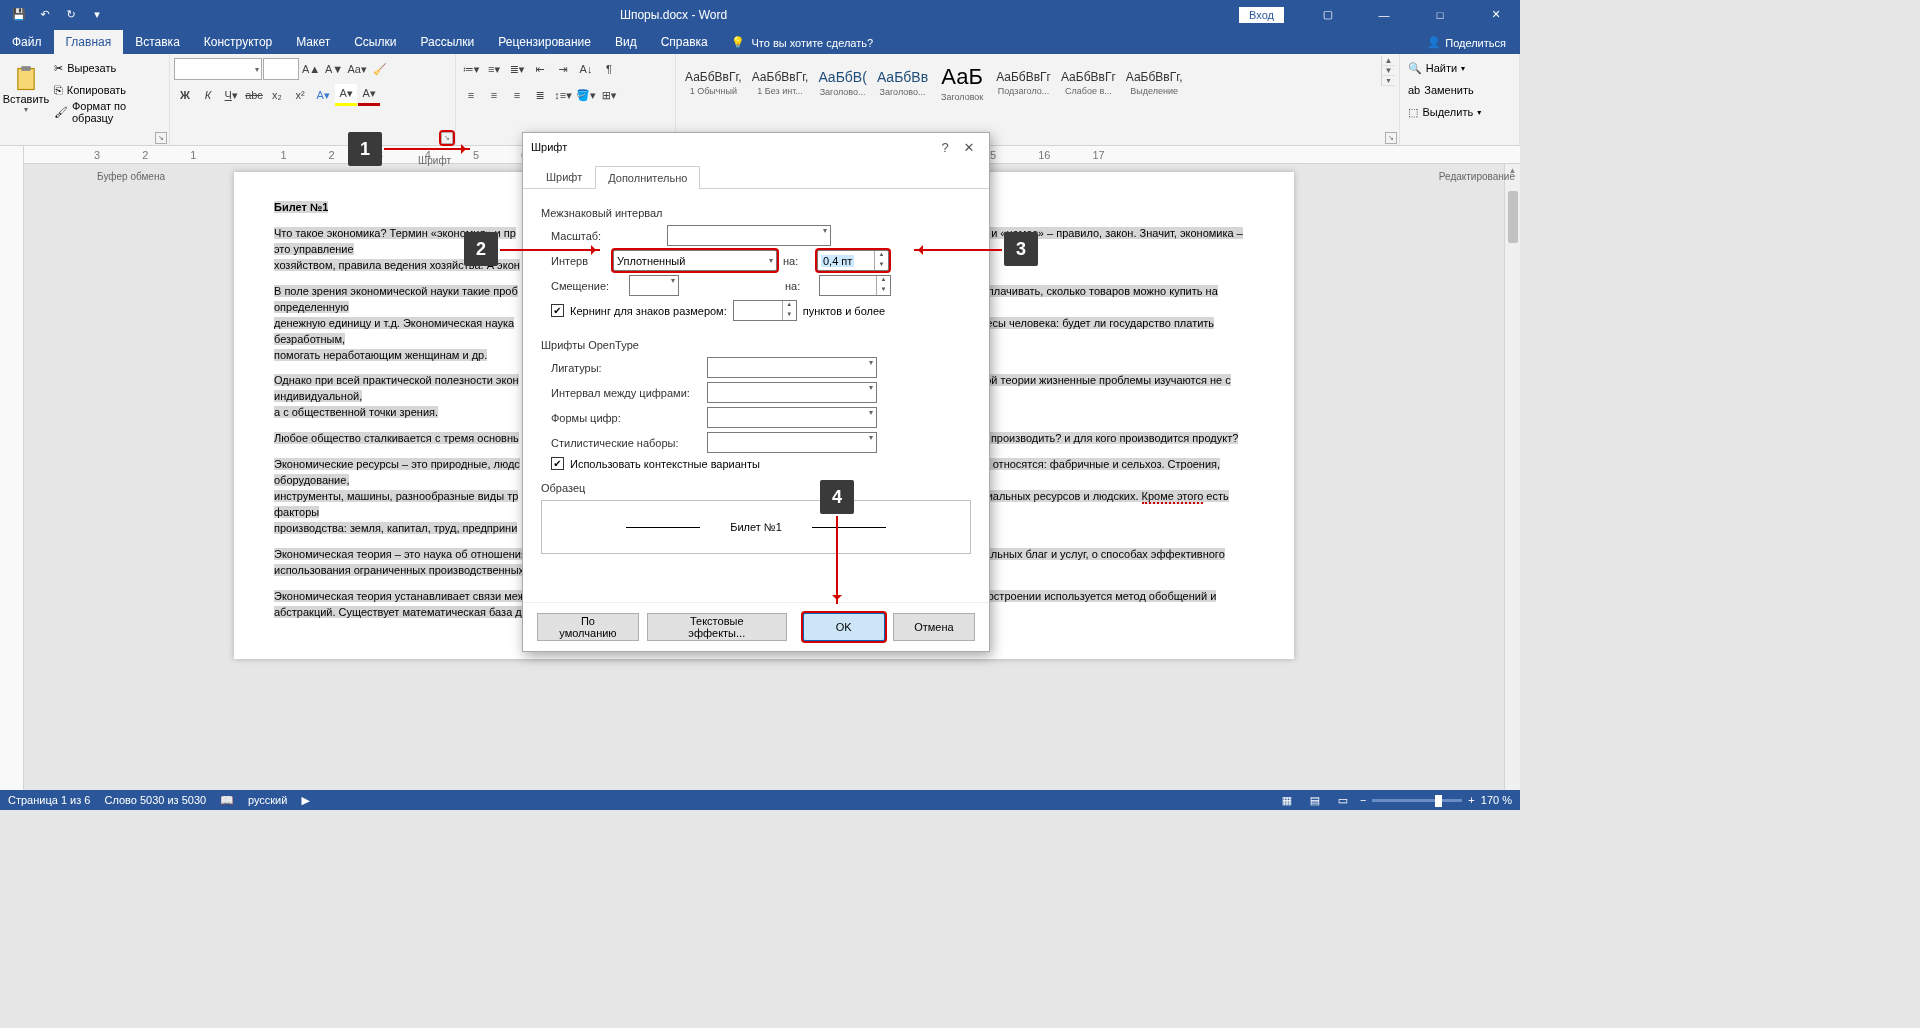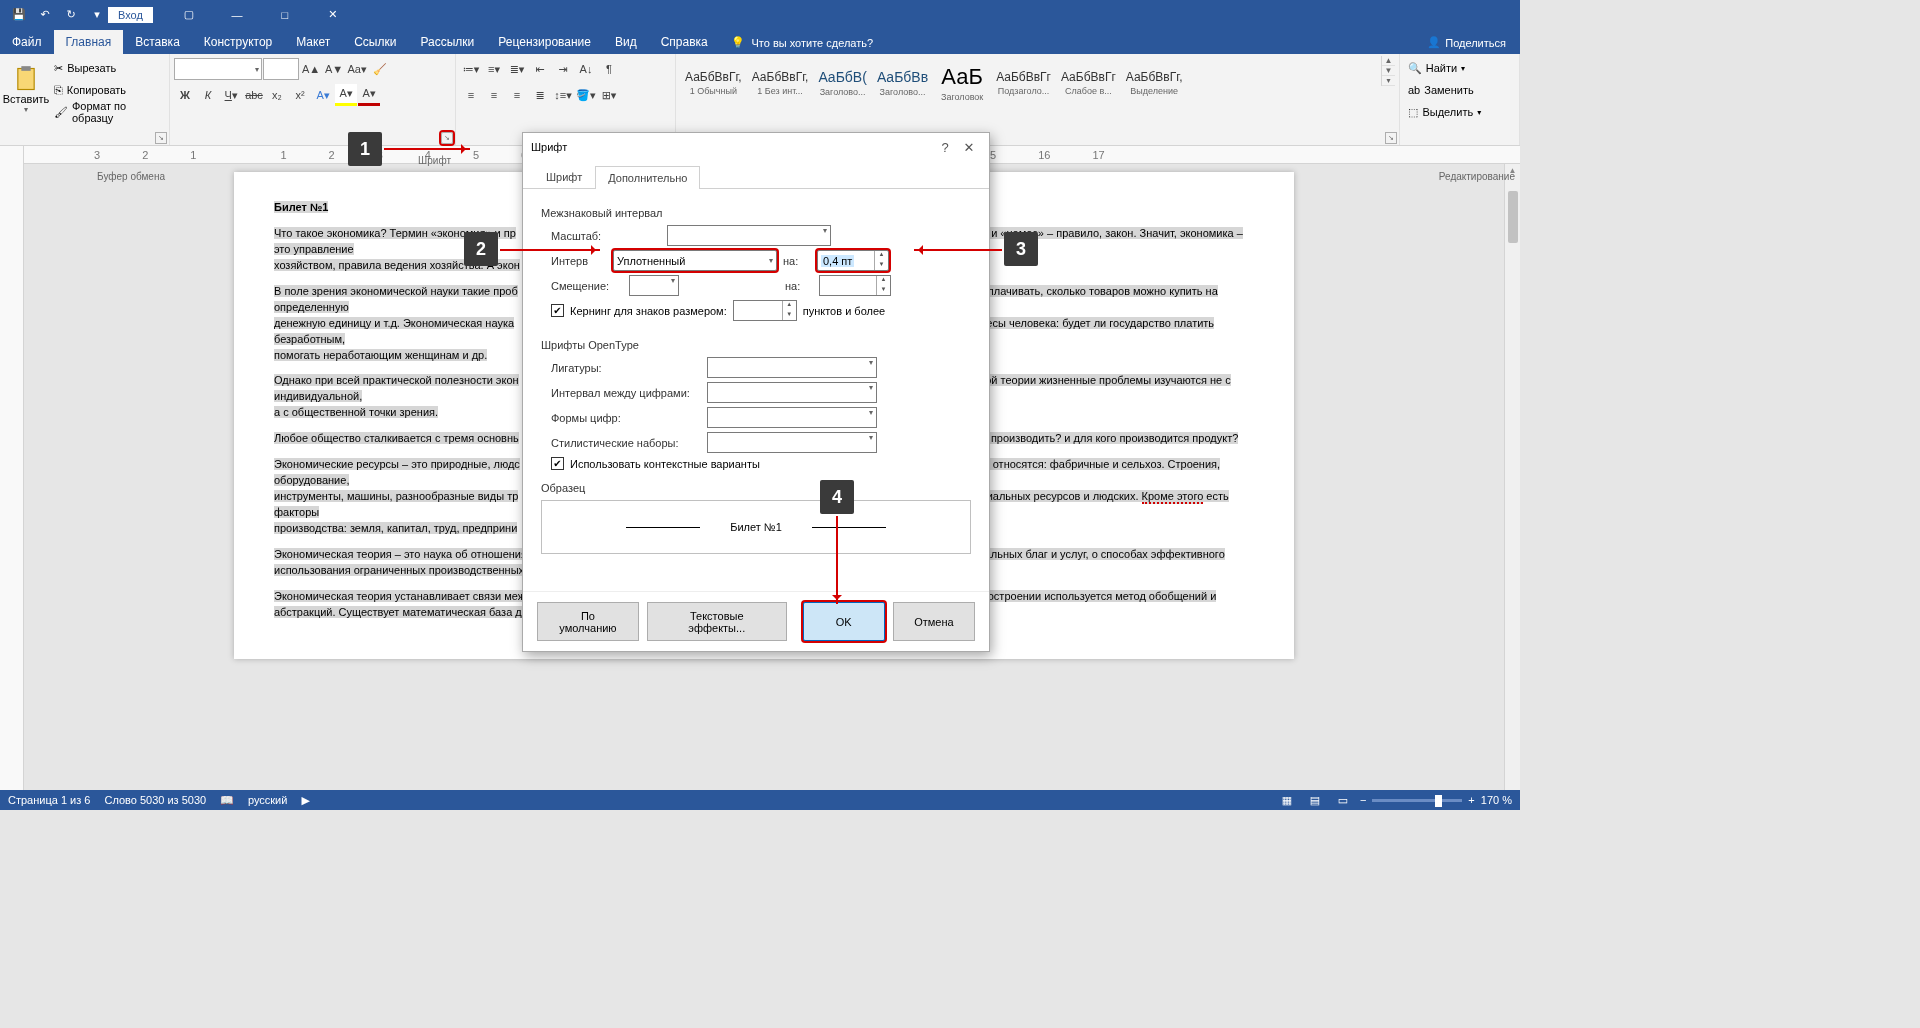--- a/index.html
+++ b/index.html
@@ -3,21 +3,21 @@
 <meta charset="utf-8">
 <style>
 * { margin: 0; padding: 0; box-sizing: border-box; font-family: "Segoe UI", Tahoma, sans-serif; font-size: 11px; }
 body { background: #e6e6e6; width: 1520px; height: 810px; overflow: hidden; position: relative; }
 
 
 .title-bar { height: 29px; background: #2b579a; color: #fff; display: flex; align-items: center; padding: 0 4px; }
 .qat { display: flex; gap: 4px; padding-left: 4px; }
 .qat-btn { width: 22px; height: 22px; display: flex; align-items: center; justify-content: center; color: #fff; cursor: pointer; }
 .title-text { flex: 1; text-align: center; font-size: 12px; }
-.window-controls { display: flex; align-items: center; gap: 8px; }
+.window-controls { display: flex; align-items: center; gap: 16px; }
 .login-btn { background: #fff; color: #2b579a; padding: 2px 10px; font-size: 11px; margin-right: 8px; cursor: pointer; }
 .wc-btn { width: 40px; height: 29px; display: flex; align-items: center; justify-content: center; cursor: pointer; }
 
 
 .tab-bar { height: 25px; background: #2b579a; display: flex; align-items: flex-end; padding-left: 0; }
 .tab { padding: 5px 12px; color: #fff; font-size: 12px; cursor: pointer; }
 .tab.active { background: #f3f3f3; color: #2b579a; }
 .tell-me { display: flex; align-items: center; gap: 6px; color: #fff; padding: 5px 12px; cursor: pointer; }
 .share-btn { margin-left: auto; color: #fff; padding: 5px 14px; display: flex; align-items: center; gap: 4px; cursor: pointer; }
 
@@ -72,21 +72,21 @@
 .field-label2 { width: 28px; text-align: left; font-size: 11px; color: #333; }
 .dlg-combo { height: 21px; border: 1px solid #7a7a7a; background: #fff; padding: 0 3px; font-size: 11px; }
 .dlg-spinner { width: 72px; height: 21px; border: 1px solid #7a7a7a; display: flex; align-items: center; padding: 0 3px; font-size: 11px; position: relative; background: #fff; }
 .spinner-arrows { position: absolute; right: 0; top: 0; bottom: 0; width: 14px; border-left: 1px solid #aaa; display: flex; flex-direction: column; }
 .spinner-arrows div { flex: 1; font-size: 6px; text-align: center; color: #555; cursor: pointer; }
 .chk-row { display: flex; align-items: center; gap: 6px; font-size: 11px; margin: 4px 0; }
 .chk { width: 13px; height: 13px; border: 1px solid #333; display: flex; align-items: center; justify-content: center; font-size: 10px; }
 .preview-box { border: 1px solid #c0c0c0; height: 54px; margin-top: 6px; display: flex; align-items: center; justify-content: center; font-family: "Times New Roman", serif; font-size: 13px; gap: 30px; }
 .preview-box .line { width: 74px; border-bottom: 1px solid #000; }
 .dialog-buttons { display: flex; padding: 10px 14px; gap: 8px; border-top: 1px solid #eee; }
-.dlg-btn { height: 39px; padding: 0 14px; border: 1px solid #adadad; background: #e1e1e1; cursor: pointer; font-size: 11px; }
+.dlg-btn { height: 28px; padding: 0 14px; border: 1px solid #adadad; background: #e1e1e1; cursor: pointer; font-size: 11px; }
 .dlg-btn.primary { border: 1px solid #0067c0; background: #cde6f7; }
 
 
 .annot-box { position: absolute; width: 34px; height: 34px; background: #3a3a3a; color: #fff; font-size: 18px; font-weight: 600; display: flex; align-items: center; justify-content: center; z-index: 200; border-radius: 2px; }
 .annot-arrow { position: absolute; height: 2px; background: #d40000; z-index: 180; }
 .annot-arrow::after { content: ''; position: absolute; right: -1px; top: -4px; border: 5px solid transparent; border-left-color: #d40000; }
 .annot-arrow.rev::after { right: auto; left: -1px; border-left-color: transparent; border-right-color: #d40000; }
 .annot-arrow-v { position: absolute; width: 2px; background: #d40000; z-index: 180; }
 .annot-arrow-v::after { content: ''; position: absolute; bottom: -1px; left: -4px; border: 5px solid transparent; border-top-color: #d40000; }
 
@@ -100,20 +100,21 @@
 </head>
 <body>
 
 <div class="title-bar">
   <div class="qat">
     <div class="qat-btn">💾</div>
     <div class="qat-btn">↶</div>
     <div class="qat-btn">↻</div>
     <div class="qat-btn">▾</div>
   </div>
+  <div class="title-text">Шпоры.docx - Word</div>
   <div class="window-controls">
     <div class="login-btn">Вход</div>
     <div class="wc-btn">▢</div>
     <div class="wc-btn">―</div>
     <div class="wc-btn">□</div>
     <div class="wc-btn">✕</div>
   </div>
 </div>
 
 <div class="tab-bar">

